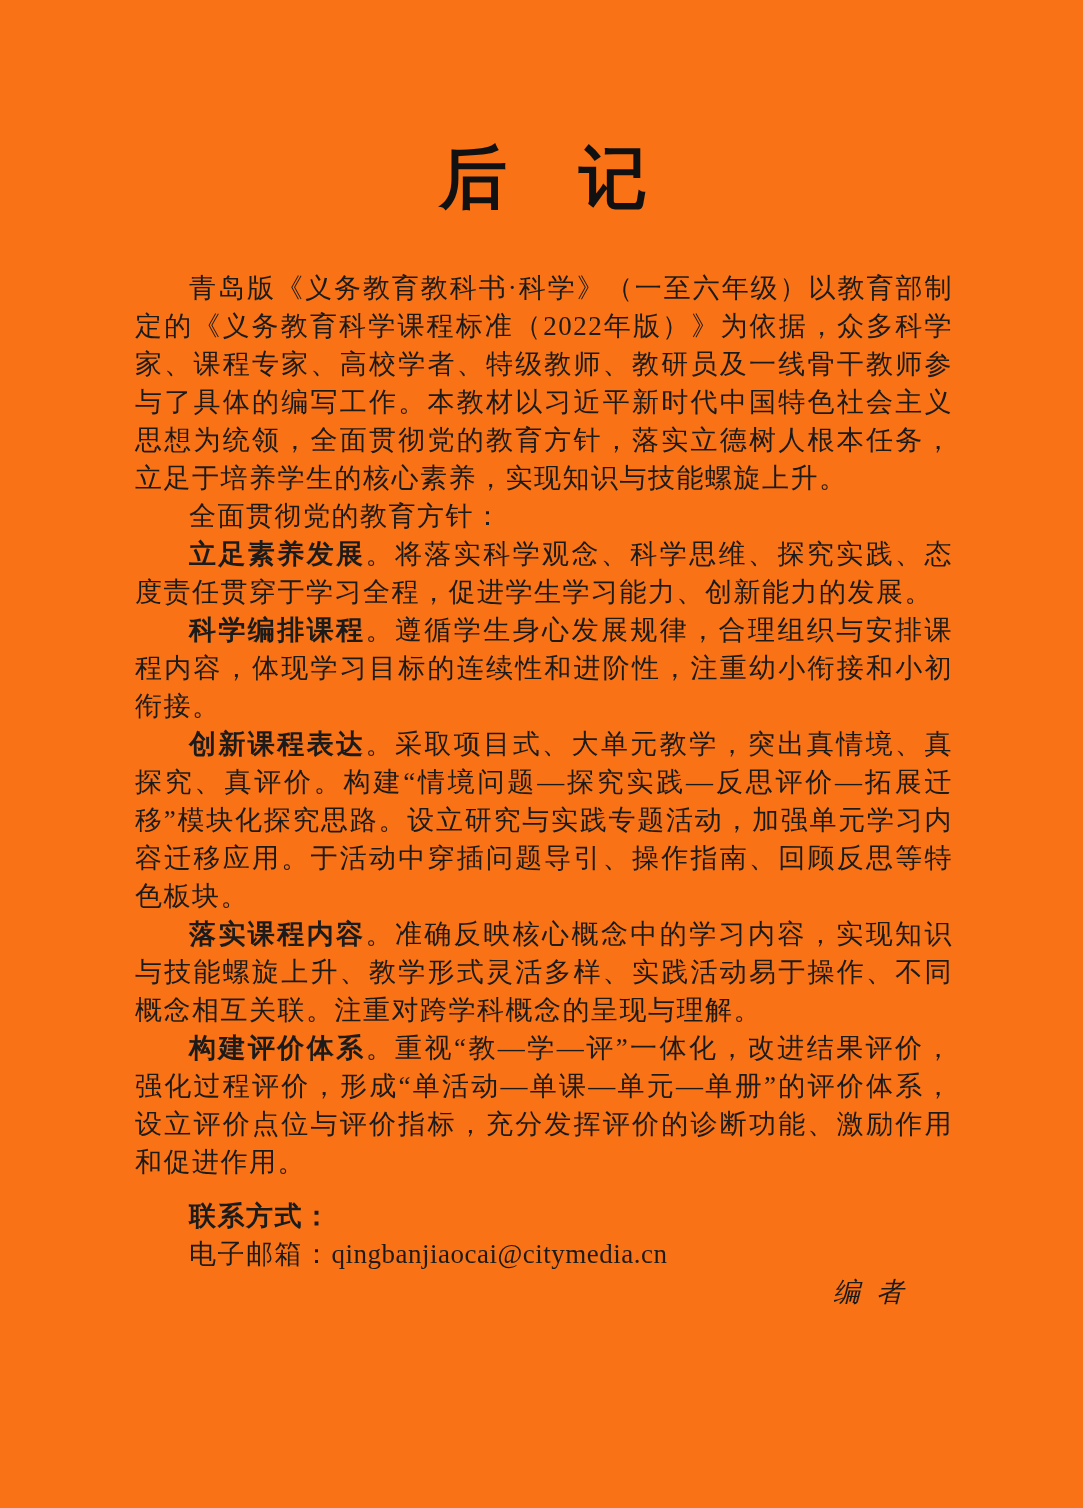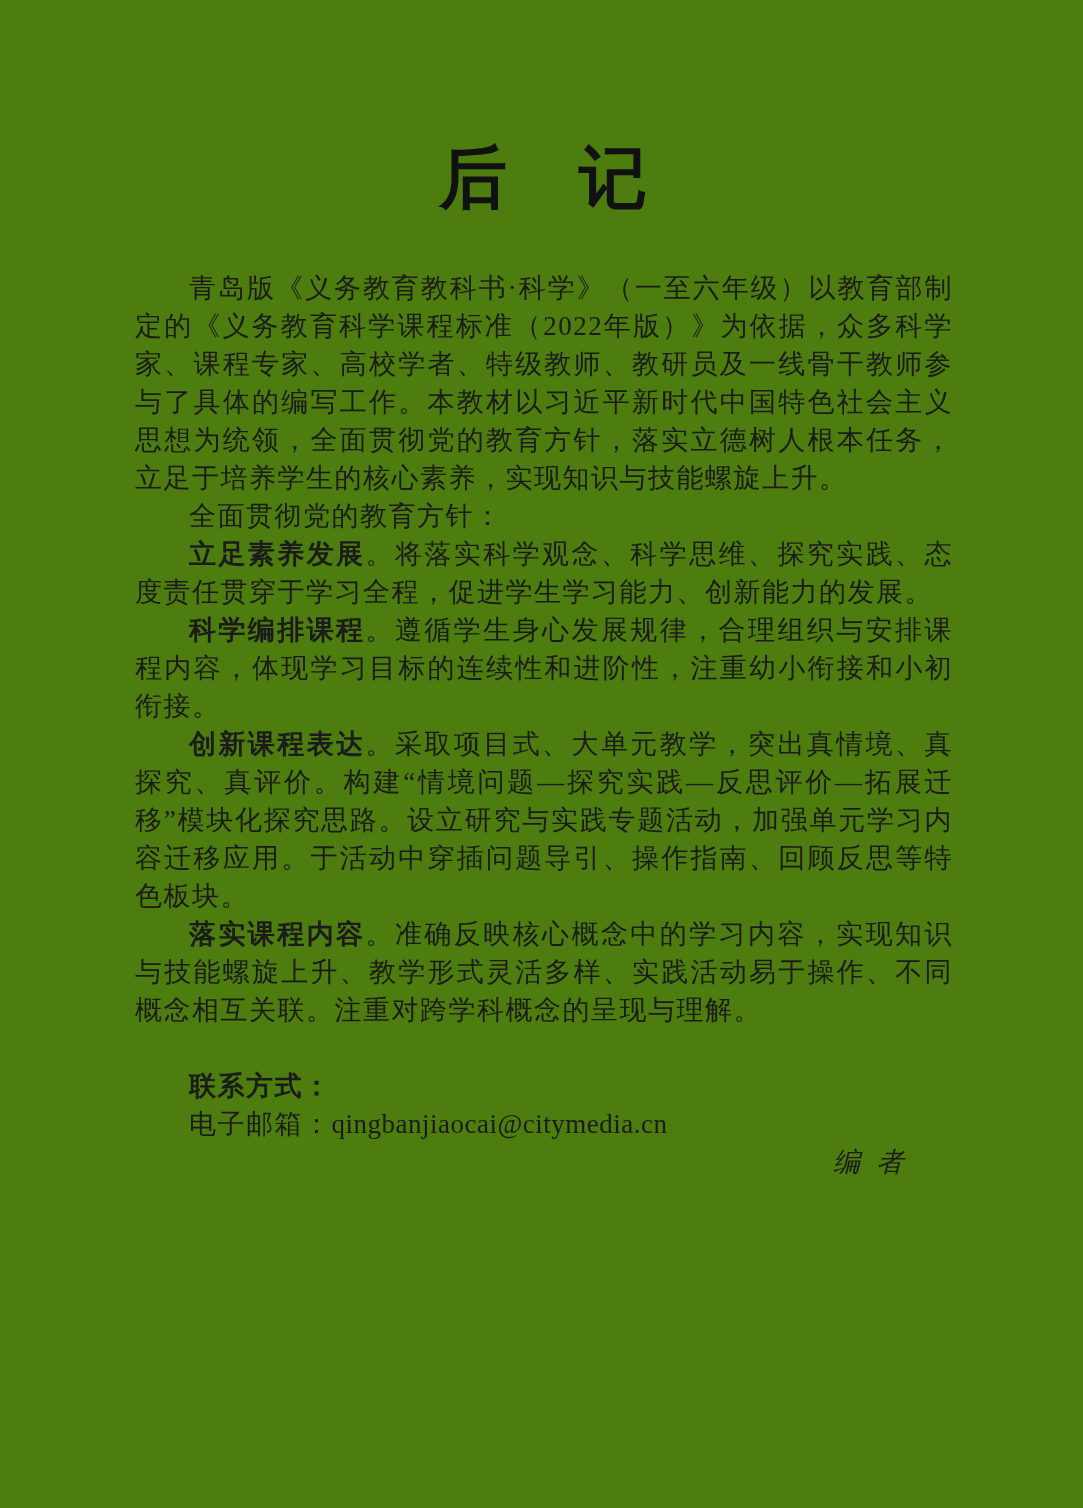--- a/index.html
+++ b/index.html
@@ -4,21 +4,21 @@
 <style>
   html, body {
     margin: 0;
     padding: 0;
     background: #ffffff;
   }
   .page {
     position: relative;
     width: 1083px;
     height: 1508px;
-    background: #4d7c0f;
+    background: #f97316;
     box-sizing: border-box;
     padding: 141px 130px 0 135px;
     color: #1b1b1b;
     font-family: "Liberation Serif", serif;
     overflow: hidden;
   }
   .page-title {
     margin: 0 0 54px 0;
     text-align: center;
     font-size: 68px;
@@ -34,21 +34,21 @@
     text-align: justify;
   }
   p.para {
     margin: 0;
     text-indent: 2em;
   }
   .lead {
     font-weight: bold;
   }
   .contact-block {
-    margin-top: 38px;
+    margin-top: 16px;
   }
   .contact-heading {
     font-weight: bold;
   }
   .email-value {
     letter-spacing: 0.5px;
   }
   .signature-line {
     margin: 0;
     text-indent: 0;
@@ -71,20 +71,21 @@
     <p class="para"><span>全面贯彻党的教育方针：</span></p>
 
     <p class="para"><span class="lead">立足素养发展</span><span>。将落实科学观念、科学思维、探究实践、态度责任贯穿于学习全程，促进学生学习能力、创新能力的发展。</span></p>
 
     <p class="para"><span class="lead">科学编排课程</span><span>。遵循学生身心发展规律，合理组织与安排课程内容，体现学习目标的连续性和进阶性，注重幼小衔接和小初衔接。</span></p>
 
     <p class="para"><span class="lead">创新课程表达</span><span>。采取项目式、大单元教学，突出真情境、真探究、真评价。构建“情境问题—探究实践—反思评价—拓展迁移”模块化探究思路。设立研究与实践专题活动，加强单元学习内容迁移应用。于活动中穿插问题导引、操作指南、回顾反思等特色板块。</span></p>
 
     <p class="para"><span class="lead">落实课程内容</span><span>。准确反映核心概念中的学习内容，实现知识与技能螺旋上升、教学形式灵活多样、实践活动易于操作、不同概念相互关联。注重对跨学科概念的呈现与理解。</span></p>
 
+    <p class="para"><span class="lead">构建评价体系</span><span>。重视“教—学—评”一体化，改进结果评价，强化过程评价，形成“单活动—单课—单元—单册”的评价体系，设立评价点位与评价指标，充分发挥评价的诊断功能、激励作用和促进作用。</span></p>
 
 
     <div class="contact-block">
       <p class="para"><span class="contact-heading">联系方式：</span></p>
       <p class="para"><span>电子邮箱：</span><span class="email-value">qingbanjiaocai@citymedia.cn</span></p>
     </div>
 
     <p class="signature-line">编 者</p>
 
   </div>

